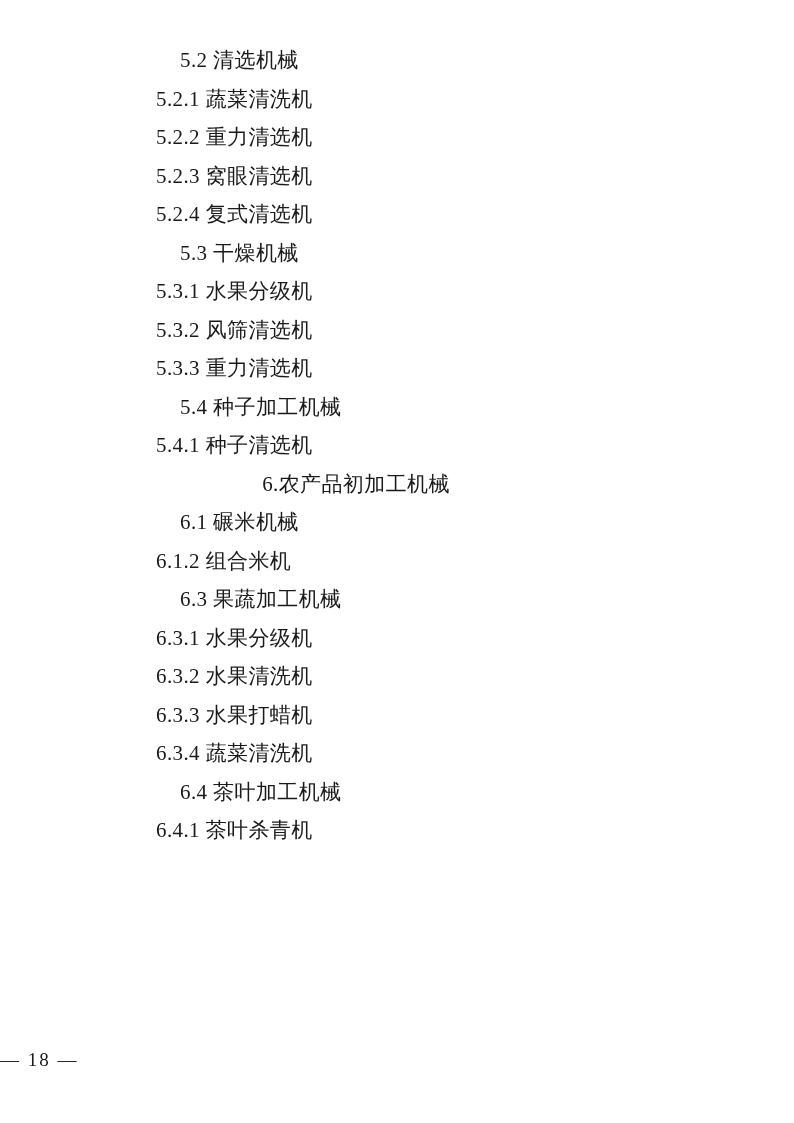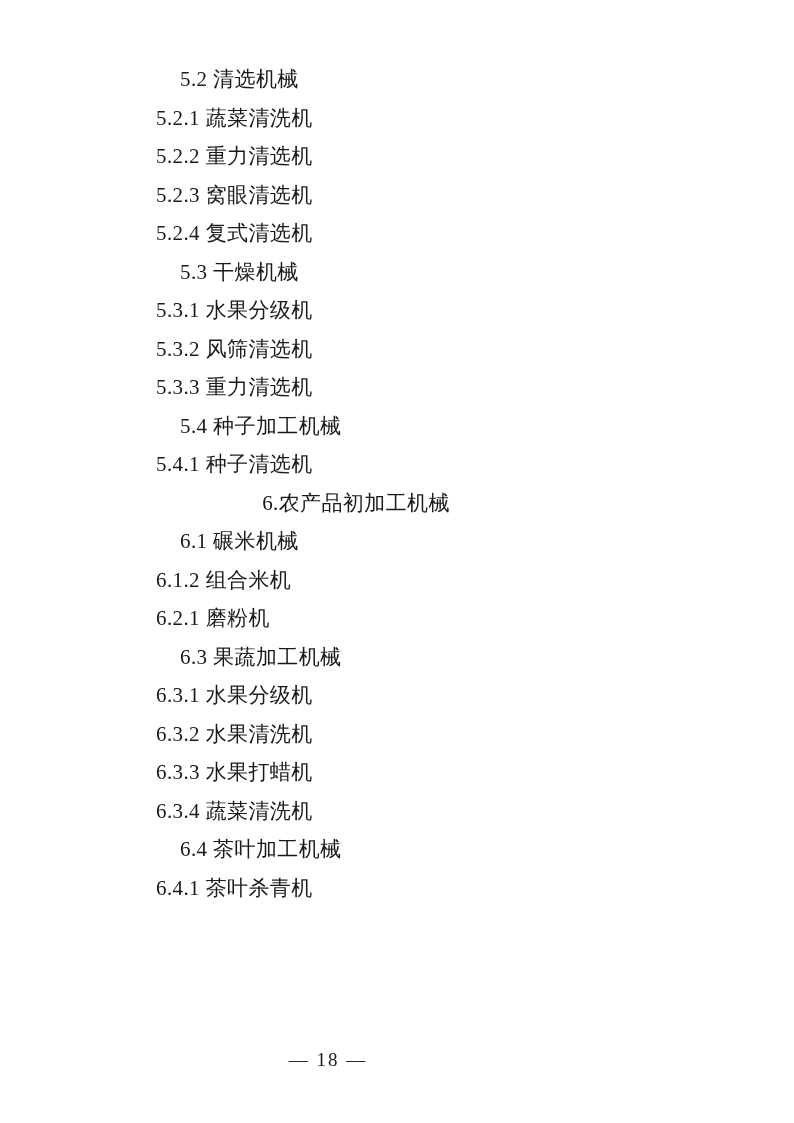--- a/index.html
+++ b/index.html
@@ -12,21 +12,21 @@
     background: #ffffff;
     font-family: "Liberation Serif", "DejaVu Serif", serif;
     color: #1a1a1a;
     position: relative;
     overflow: hidden;
   }
   .page {
     box-sizing: border-box;
     width: 656px;
     height: 1123px;
-    padding: 60px 100px 40px 100px;
+    padding: 41px 100px 40px 100px;
     position: relative;
   }
   .toc-list {
     list-style: none;
     margin: 0;
     padding: 0;
   }
   .toc-entry {
     font-size: 21px;
     line-height: 38.5px;
@@ -41,21 +41,20 @@
     padding-left: 56px;
   }
   .lvl-3 {
     padding-left: 80px;
   }
   .page-number {
     position: absolute;
     left: 0;
     right: 0;
     bottom: 52px;
-    text-align: center;
     font-size: 19px;
     letter-spacing: 2px;
     color: #1a1a1a;
   }
 </style>
 </head>
 <body>
 
 <div class="page">
   <ul class="toc-list" id="toc-list">
@@ -66,21 +65,20 @@
       <li class="toc-entry lvl-2">5.2.4 复式清选机</li>
       <li class="toc-entry lvl-3">5.3 干燥机械</li>
       <li class="toc-entry lvl-2">5.3.1 水果分级机</li>
       <li class="toc-entry lvl-2">5.3.2 风筛清选机</li>
       <li class="toc-entry lvl-2">5.3.3 重力清选机</li>
       <li class="toc-entry lvl-3">5.4 种子加工机械</li>
       <li class="toc-entry lvl-2">5.4.1 种子清选机</li>
       <li class="toc-entry lvl-1">6.农产品初加工机械</li>
       <li class="toc-entry lvl-3">6.1 碾米机械</li>
       <li class="toc-entry lvl-2">6.1.2 组合米机</li>
-      <li class="toc-entry lvl-2">6.2.1 磨粉机</li>
       <li class="toc-entry lvl-3">6.3 果蔬加工机械</li>
       <li class="toc-entry lvl-2">6.3.1 水果分级机</li>
       <li class="toc-entry lvl-2">6.3.2 水果清洗机</li>
       <li class="toc-entry lvl-2">6.3.3 水果打蜡机</li>
       <li class="toc-entry lvl-2">6.3.4 蔬菜清洗机</li>
       <li class="toc-entry lvl-3">6.4 茶叶加工机械</li>
       <li class="toc-entry lvl-2">6.4.1 茶叶杀青机</li>
     </ul>
   <div class="page-number">— 18 —</div>
 </div>

